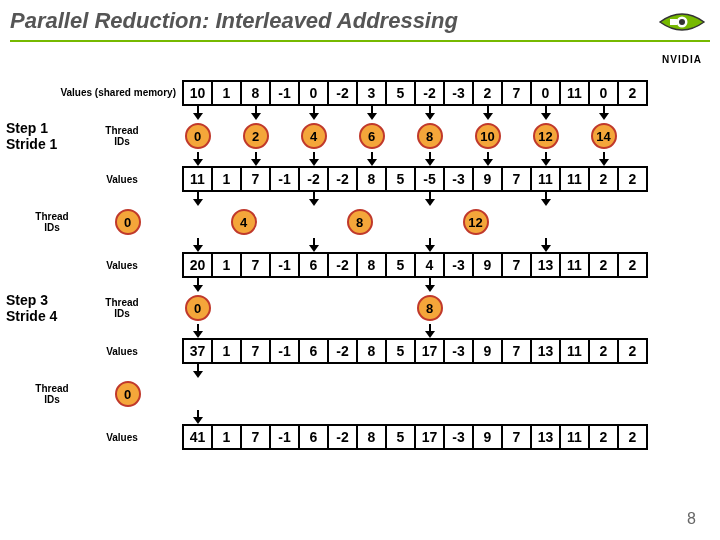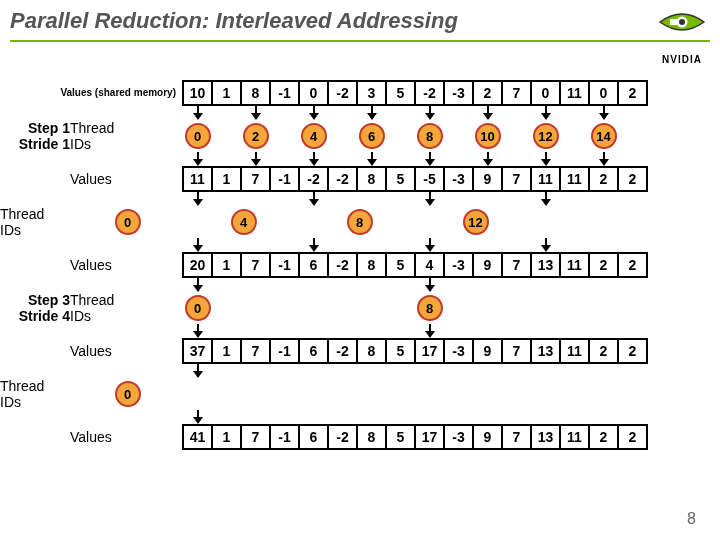--- a/index.html
+++ b/index.html
@@ -17,22 +17,22 @@
   .cells { display:flex; }
   .cell { width:31px; height:26px; border:2px solid #000; margin-left:-2px; background:#fff; display:flex; align-items:center; justify-content:center; font-size:14px; font-weight:bold; }
   .cell:first-child { margin-left:0; }
   .tid-row { display:flex; align-items:center; height:32px; }
   .slot { width:31px; margin-left:-2px; display:flex; justify-content:center; position:relative; }
   .slot:first-child { margin-left:0; }
   .tid { width:26px; height:26px; border:2px solid #c0392b; background:#f4a63a; border-radius:50%; display:flex; align-items:center; justify-content:center; font-size:13px; font-weight:bold; }
   .arrow-row { display:flex; height:12px; }
   .arrow-row .slot svg { position:absolute; top:-3px; }
   .page-num { position:absolute; bottom:12px; right:24px; font-size:16px; color:#666; }
-  .step-lbl { width:70px; text-align:right; padding-left:6px; font-size:14px; font-weight:bold; line-height:1.15; }
-  .field-lbl { width:112px; text-align:left; padding-right:8px; font-size:14px; font-weight:normal; }
+  .step-lbl { width:70px; text-align:left; padding-left:6px; font-size:14px; font-weight:bold; line-height:1.15; }
+  .field-lbl { width:112px; text-align:center; padding-right:8px; font-size:10px; font-weight:bold; }
 </style>
 </head>
 <body>
 
 <div class="title-bar">
   <h1>Parallel Reduction: Interleaved Addressing</h1>
   <div class="rule"></div>
 </div>
 
 <div class="logo">

